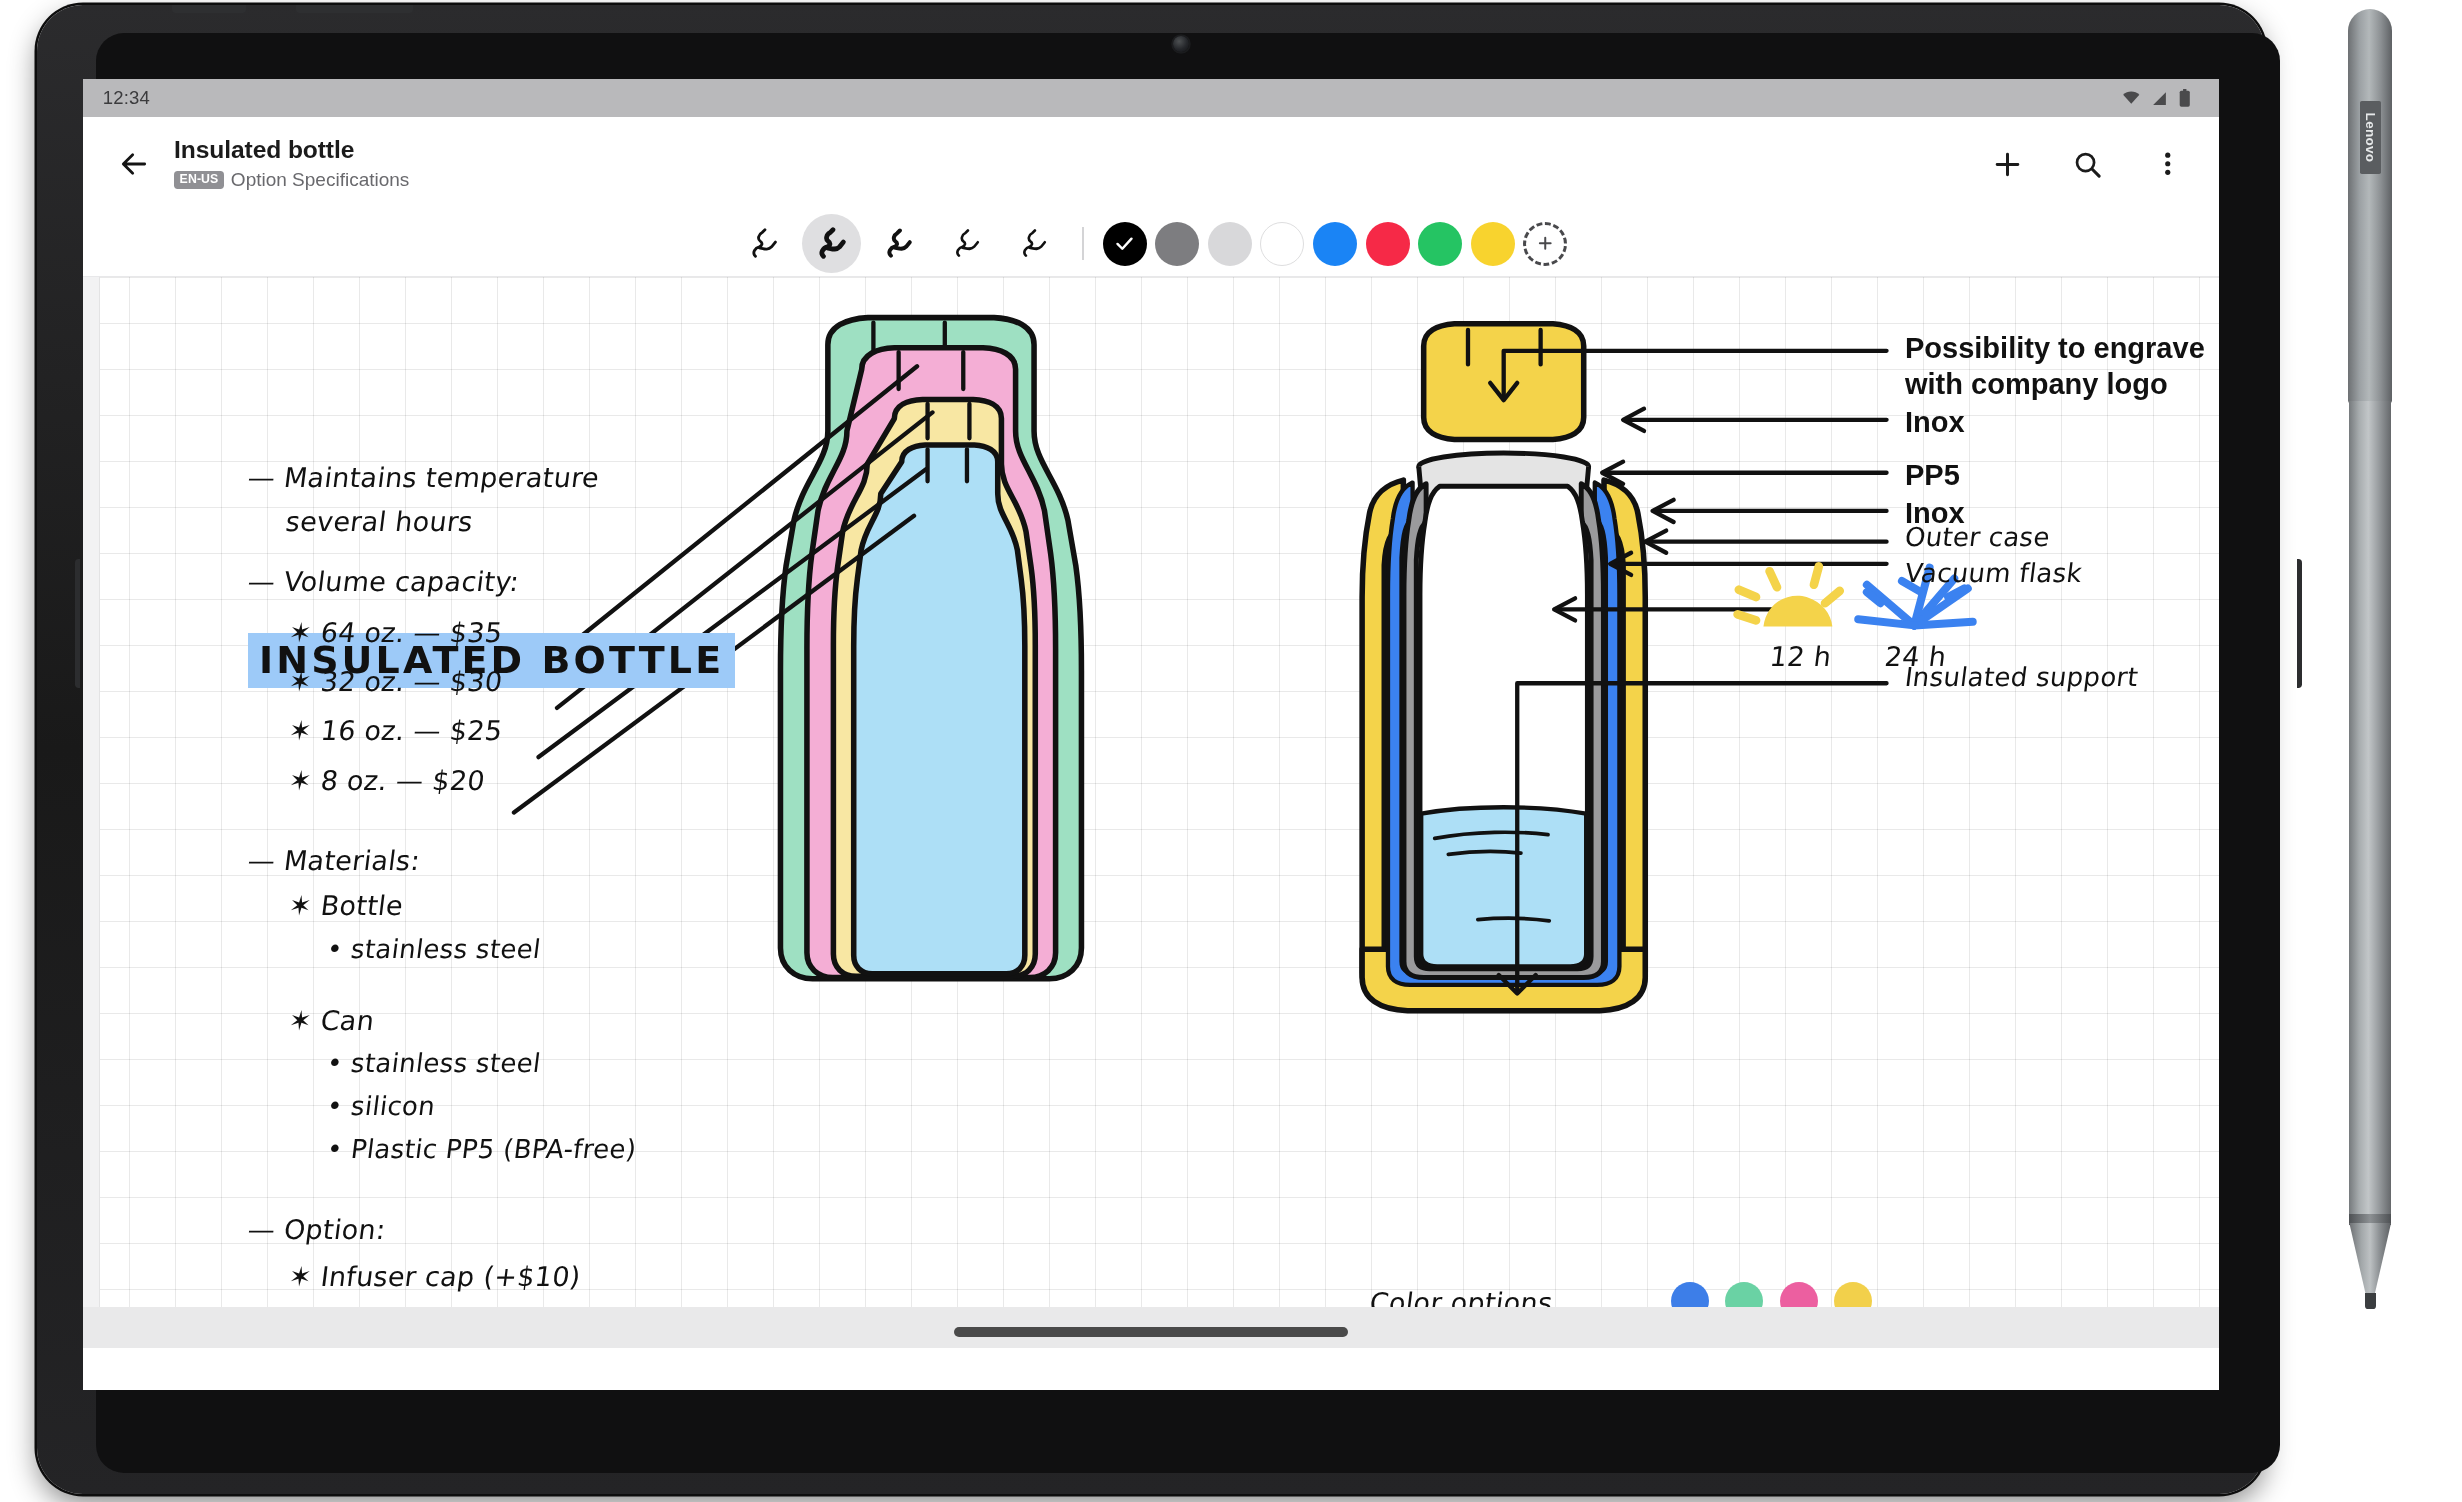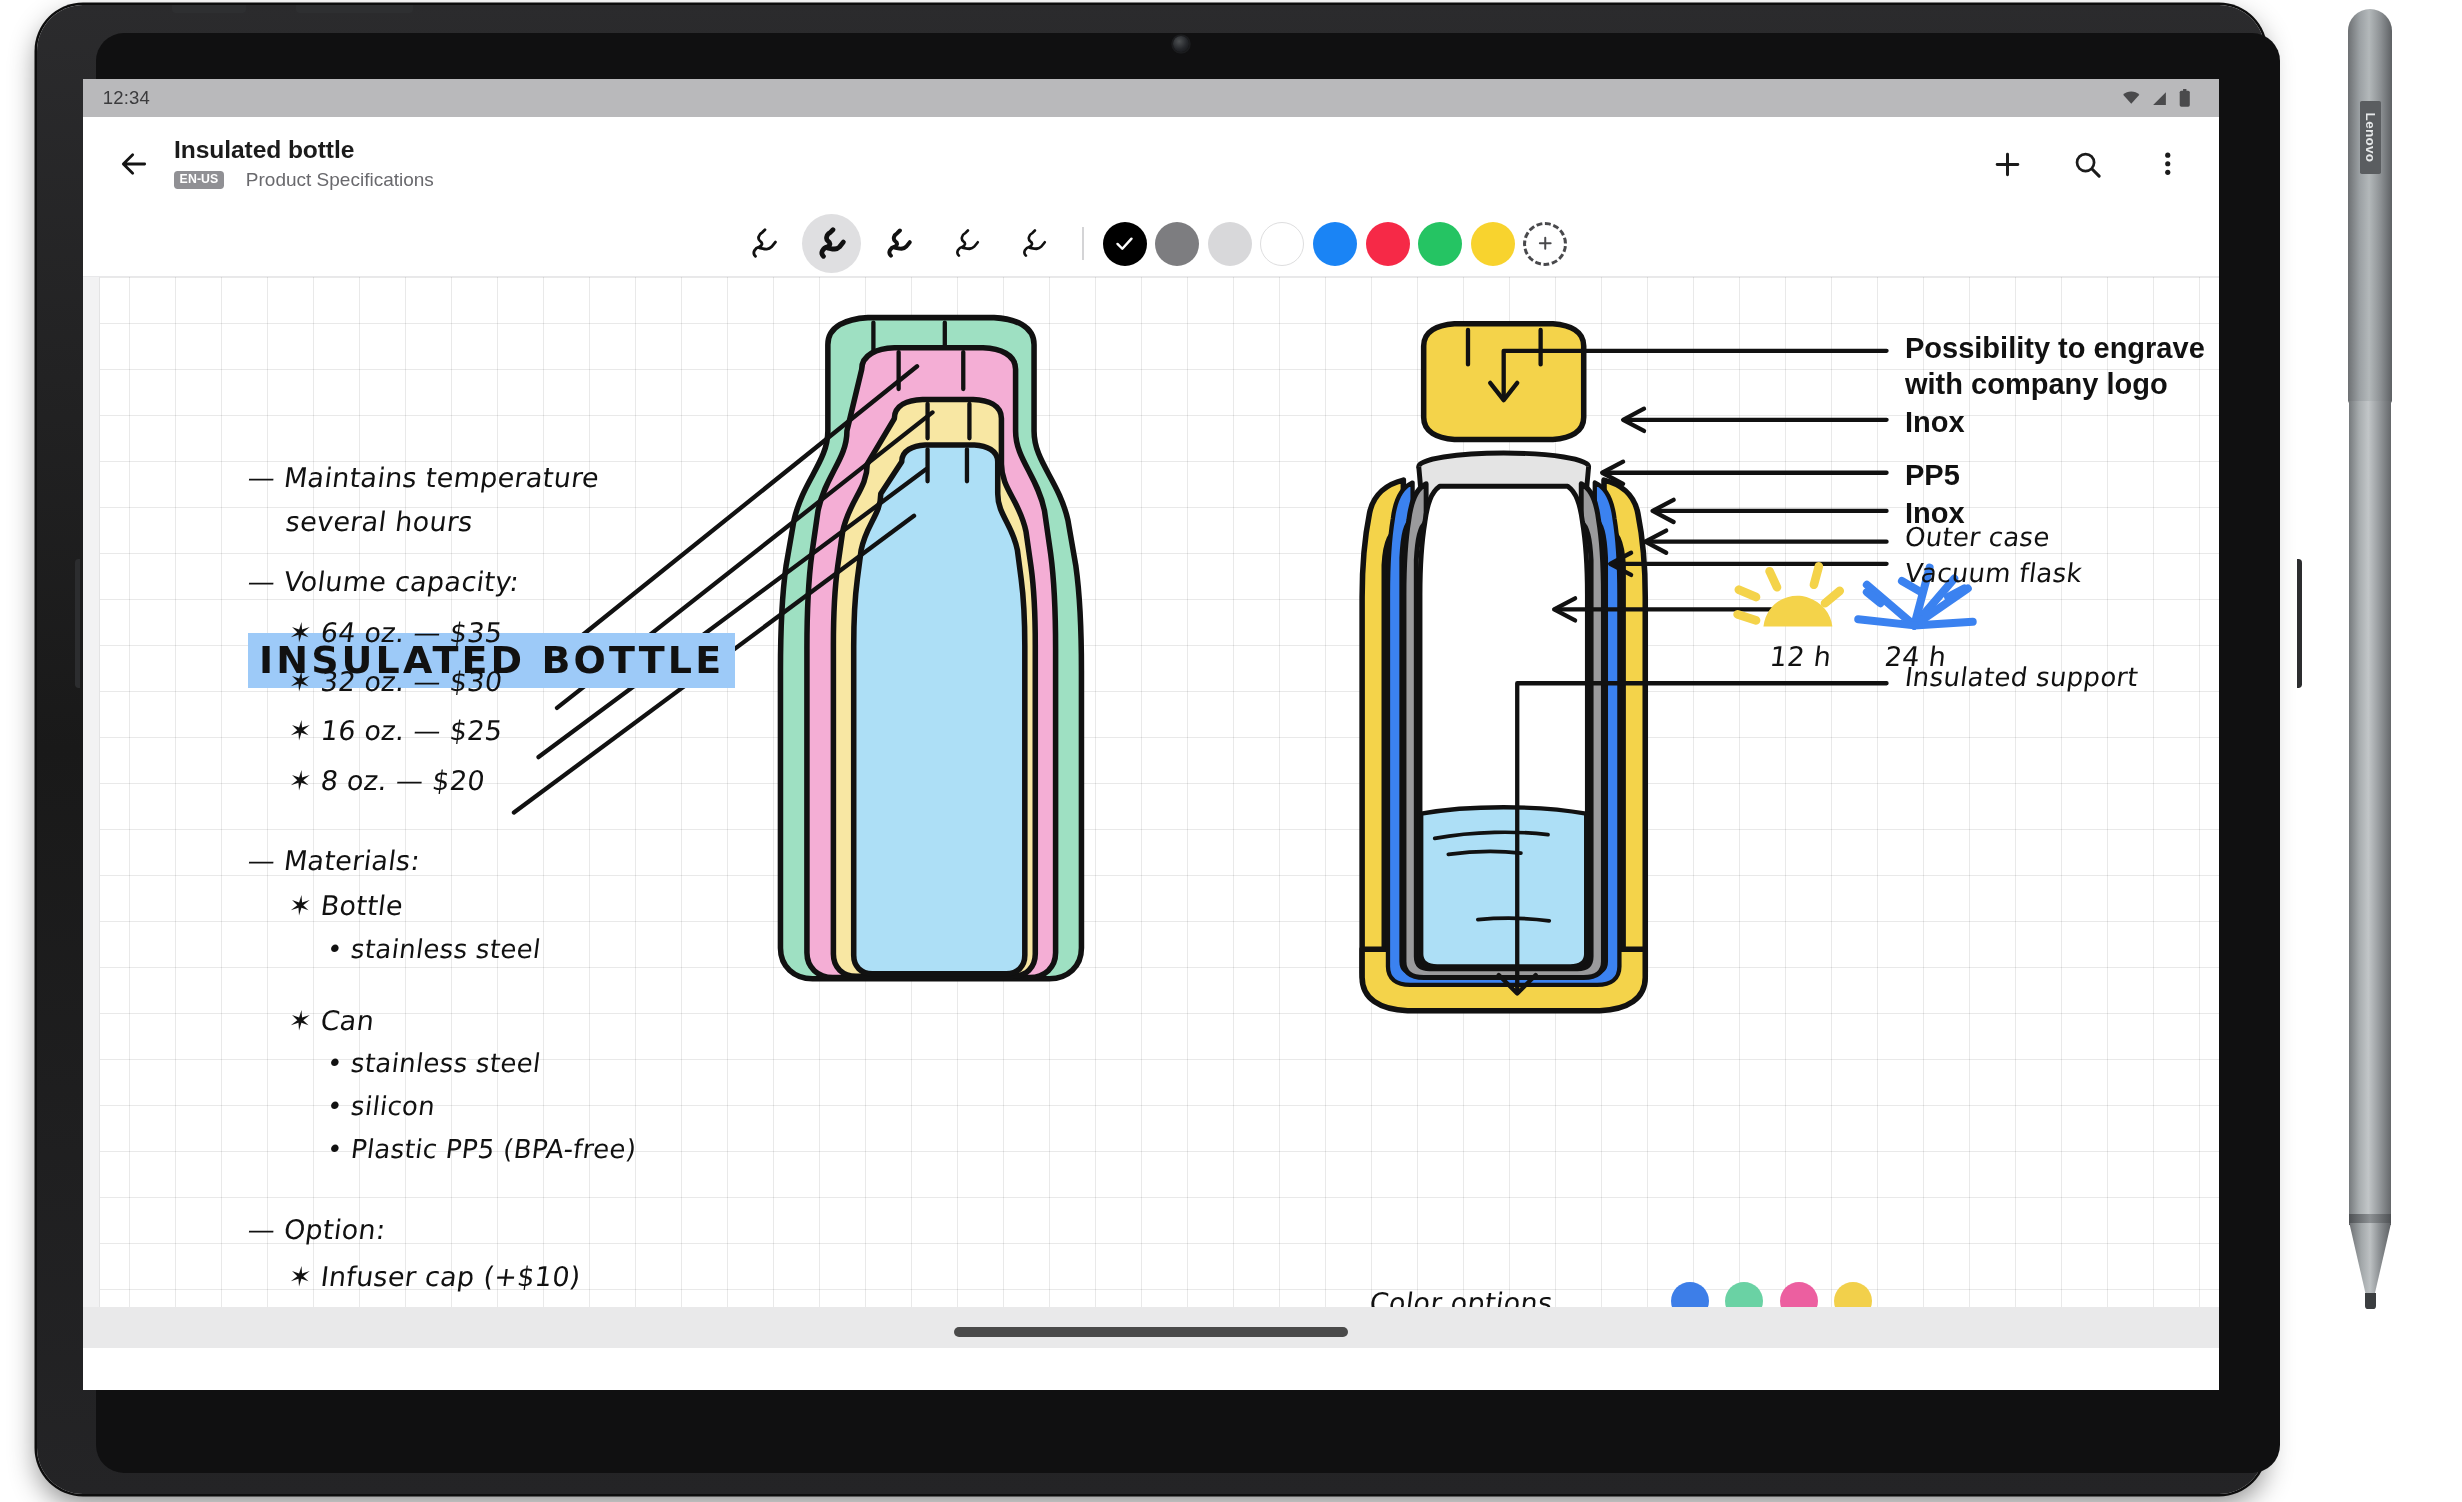--- a/index.html
+++ b/index.html
@@ -55,21 +55,21 @@
   .status-icons { display: flex; align-items: center; gap: 9.8px; }
 
   
   .appbar {
     position: relative; height: 94px; background: #ffffff;
     display: flex; align-items: center; padding: 0 28px 0 24.6px;
   }
   .back-btn { width: 53px; height: 53px; display:flex; align-items:center; justify-content:center; flex: none; }
   .titleblock { margin-left: 13.5px; flex: 1 1 auto; }
   .doc-title { font-size: 24.6px; font-weight: bold; color: #1b1b1b; line-height: 1.08; letter-spacing: -0.1px; }
-  .subline { display: flex; align-items: center; gap: 22px; margin-top: 4.9px; }
+  .subline { display: flex; align-items: center; gap: 7px; margin-top: 4.9px; }
   .lang-badge {
     background: #909094; color: #ffffff; font-size: 12.3px; font-weight: bold;
     padding: 1.8px 5.5px 2.5px; border-radius: 3.7px; letter-spacing: 0.1px;
   }
   .doc-sub { font-size: 19px; color: #69696d; }
   .appbar-actions { display: flex; align-items: center; gap: 33px; flex: none; }
   .icon-btn { width: 47px; height: 47px; display:flex; align-items:center; justify-content:center; }
 
   
   .toolstrip {
@@ -219,21 +219,21 @@
     <div class="appbar">
       <div class="back-btn">
         <svg width="32" height="32" viewBox="0 0 24 24">
           <path d="M20 12 H5 M11 5 L4 12 L11 19" stroke="#141414" stroke-width="2.1" fill="none" stroke-linecap="round" stroke-linejoin="round"></path>
         </svg>
       </div>
       <div class="titleblock">
         <div class="doc-title">Insulated bottle</div>
         <div class="subline">
           <span class="lang-badge">EN-US</span>
-          <span class="doc-sub">Product Specifications</span>
+          <span class="doc-sub">Option Specifications</span>
         </div>
       </div>
       <div class="appbar-actions">
         <div class="icon-btn">
           <svg width="31" height="31" viewBox="0 0 24 24">
             <path d="M12 4 V20 M4 12 H20" stroke="#1b1b1b" stroke-width="2.3" stroke-linecap="round"></path>
           </svg>
         </div>
         <div class="icon-btn">
           <svg width="31" height="31" viewBox="0 0 24 24">

